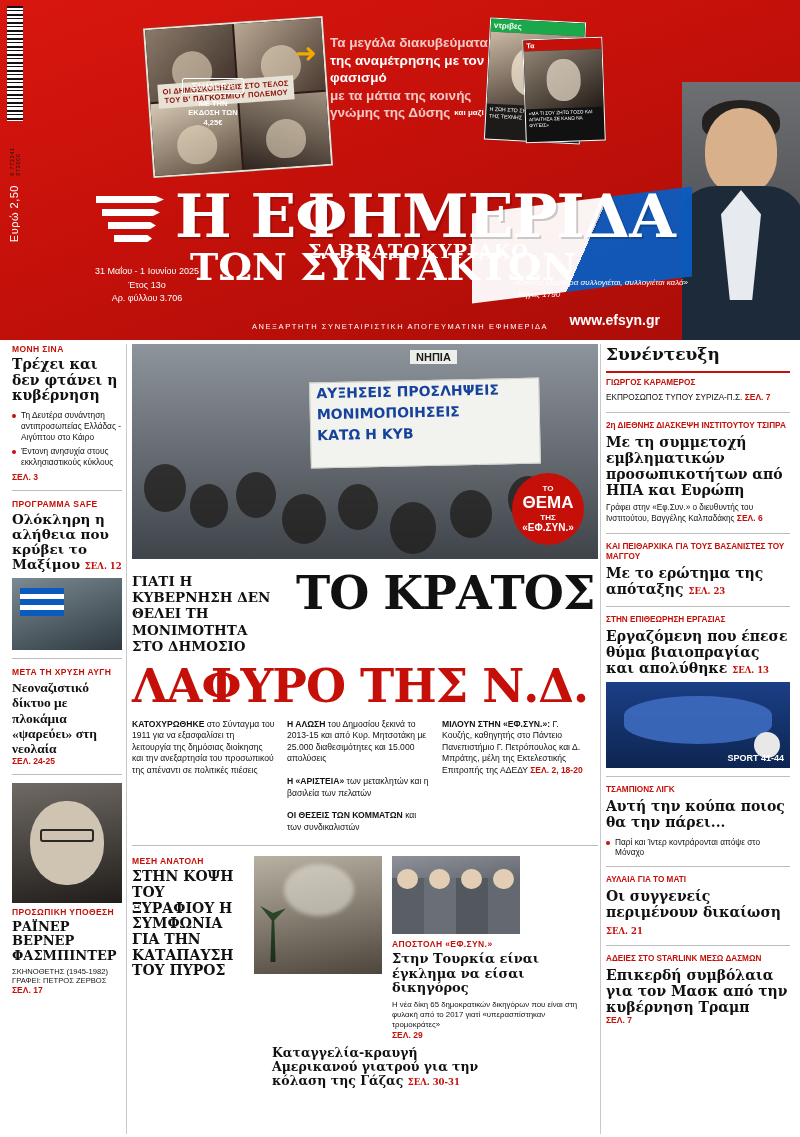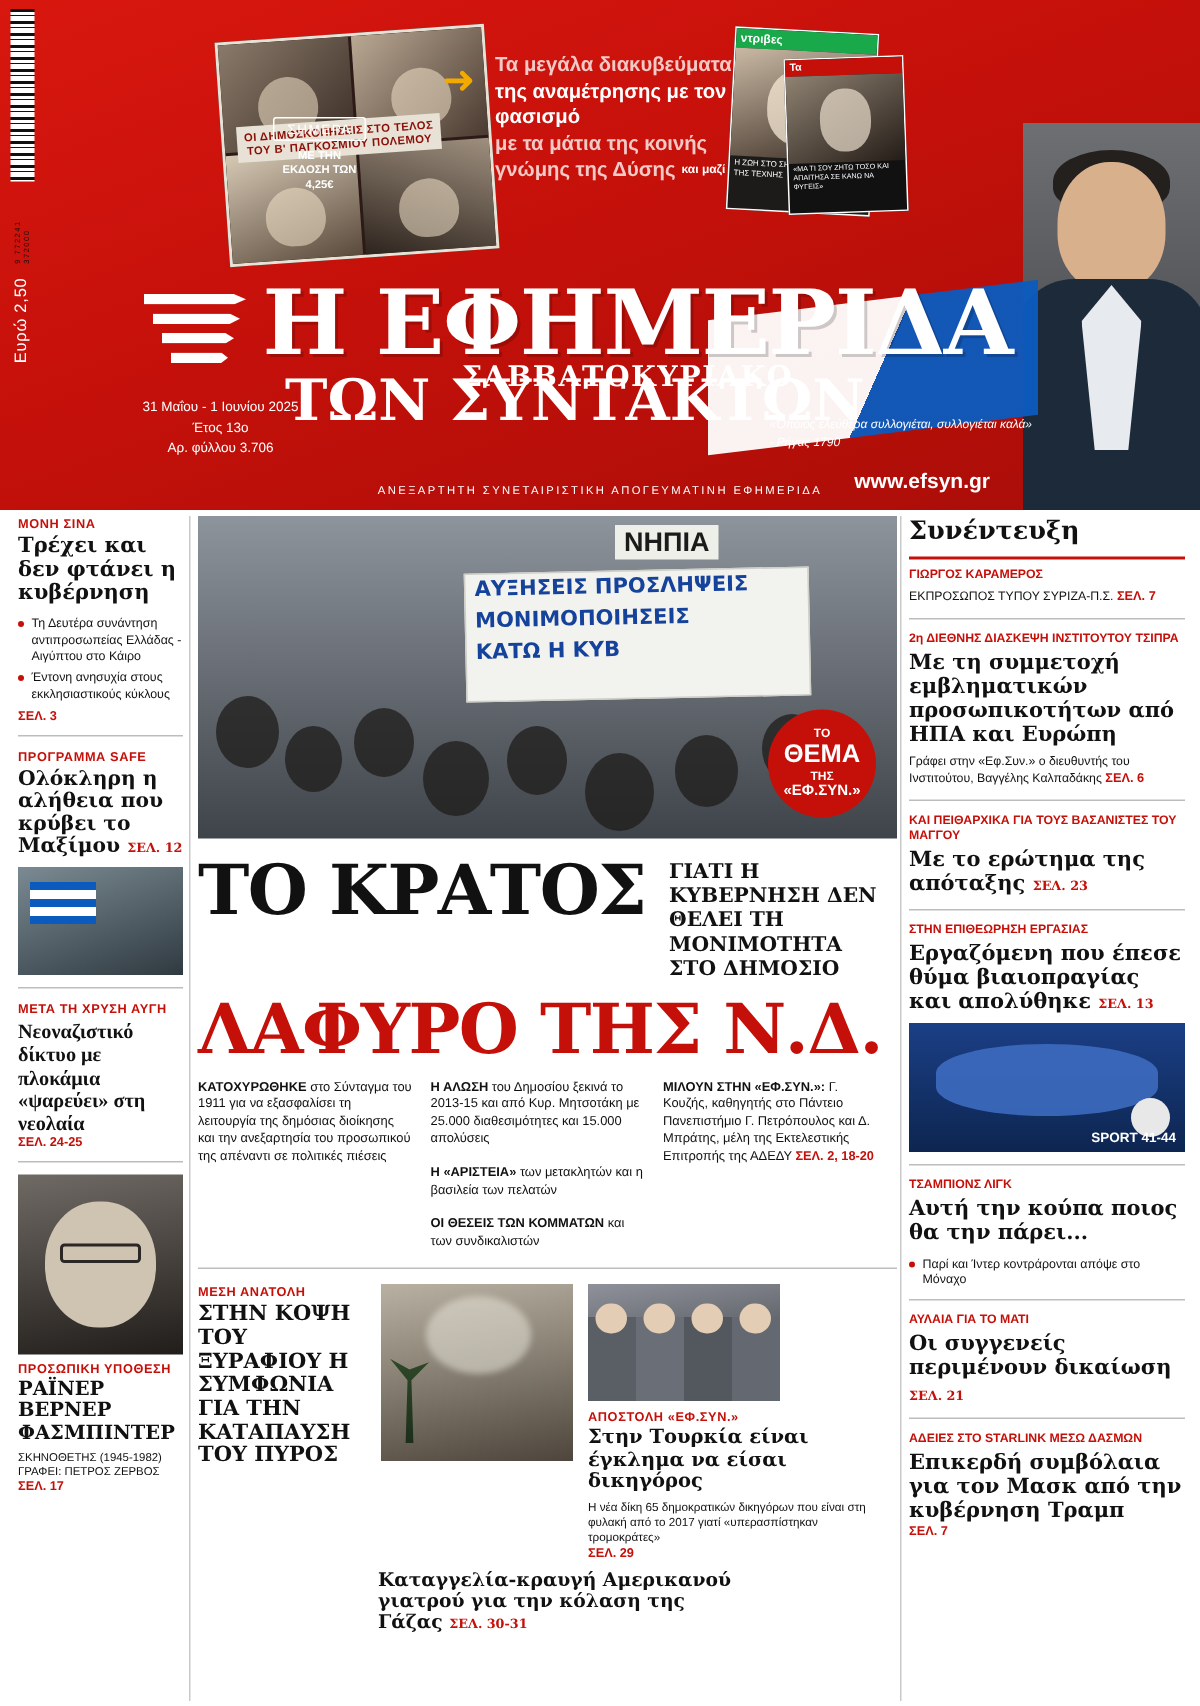--- a/index.html
+++ b/index.html
@@ -443,40 +443,40 @@
 
       <div class="mainphoto">
         <div class="head-dot" style="left:12px;top:120px;width:42px;height:48px;"></div>
         <div class="head-dot" style="left:58px;top:140px;width:38px;height:44px;"></div>
         <div class="head-dot" style="left:104px;top:128px;width:40px;height:46px;"></div>
         <div class="head-dot" style="left:150px;top:150px;width:44px;height:50px;"></div>
         <div class="head-dot" style="left:206px;top:140px;width:40px;height:46px;"></div>
         <div class="head-dot" style="left:258px;top:158px;width:46px;height:52px;"></div>
         <div class="head-dot" style="left:318px;top:146px;width:42px;height:48px;"></div>
         <div class="head-dot" style="left:376px;top:132px;width:40px;height:46px;"></div>
-        <div style="position:absolute;left:278px;top:6px;color:#1b1b1b;font-weight:bold;font-size:18px;background:#efefe9;padding:1px 6px;">ΝΗΠΙΑ</div>
+        <div style="position:absolute;left:278px;top:6px;color:#1b1b1b;font-weight:bold;font-size:11px;background:#efefe9;padding:1px 6px;">ΝΗΠΙΑ</div>
         <div class="banner">
           <span>ΑΥΞΗΣΕΙΣ ΠΡΟΣΛΗΨΕΙΣ</span>
           <span>ΜΟΝΙΜΟΠΟΙΗΣΕΙΣ</span>
           <span>ΚΑΤΩ Η ΚΥΒ</span>
         </div>
         <div class="thema">
           <span class="t1">ΤΟ</span>
           <span class="t2">ΘΕΜΑ</span>
           <span class="t3">ΤΗΣ</span>
           <span class="t4">«ΕΦ.ΣΥΝ.»</span>
         </div>
       </div>
 
       <div style="display:flex;gap:14px;margin-top:12px;">
+        <div style="width:150px;padding-top:2px;">
+          <div class="sub-right">ΓΙΑΤΙ Η ΚΥΒΕΡΝΗΣΗ ΔΕΝ ΘΕΛΕΙ ΤΗ ΜΟΝΙΜΟΤΗΤΑ ΣΤΟ ΔΗΜΟΣΙΟ</div>
+        </div>
         <div style="width:300px;">
           <div class="big1">ΤΟ ΚΡΑΤΟΣ</div>
-        </div>
-        <div style="width:150px;padding-top:2px;">
-          <div class="sub-right">ΓΙΑΤΙ Η ΚΥΒΕΡΝΗΣΗ ΔΕΝ ΘΕΛΕΙ ΤΗ ΜΟΝΙΜΟΤΗΤΑ ΣΤΟ ΔΗΜΟΣΙΟ</div>
         </div>
       </div>
       <div class="big2" style="margin-top:10px;">ΛΑΦΥΡΟ ΤΗΣ Ν.Δ.</div>
 
       <div class="cols3">
         <div>
           <span class="hd">ΚΑΤΟΧΥΡΩΘΗΚΕ</span>
           <span>στο Σύνταγμα του 1911 για να εξασφαλίσει τη λειτουργία της δημόσιας διοίκησης και την ανεξαρτησία του προσωπικού της απέναντι σε πολιτικές πιέσεις</span>
         </div>
         <div>
@@ -523,21 +523,21 @@
           <div class="kicker red" style="margin-top:5px;">ΑΠΟΣΤΟΛΗ «ΕΦ.ΣΥΝ.»</div>
           <div class="hl-s" style="font-size:13px;">Στην Τουρκία είναι έγκλημα να είσαι δικηγόρος</div>
           <div style="font-size:7.8px;line-height:1.3;margin-top:4px;">Η νέα δίκη 65 δημοκρατικών δικηγόρων που είναι στη φυλακή από το 2017 γιατί «υπερασπίστηκαν τρομοκράτες»</div>
           <div class="sel">ΣΕΛ. 29</div>
         </div>
       </div>
 
       <div style="display:flex;gap:10px;margin-top:6px;">
         <div style="width:110px;font-size:8px;font-weight:bold;"></div>
         <div style="width:240px;">
-          <div class="hl-s" style="font-size:12.5px;">
+          <div class="hl-s" style="font-size:12.5px;margin-left:20px;">
             <span>Καταγγελία-κραυγή Αμερικανού γιατρού για την κόλαση της Γάζας</span>
             <span class="sel">ΣΕΛ. 30-31</span>
           </div>
         </div>
       </div>
     </div>
 
     <div class="col-right">
 
       <div class="rc-title">Συνέντευξη</div>

